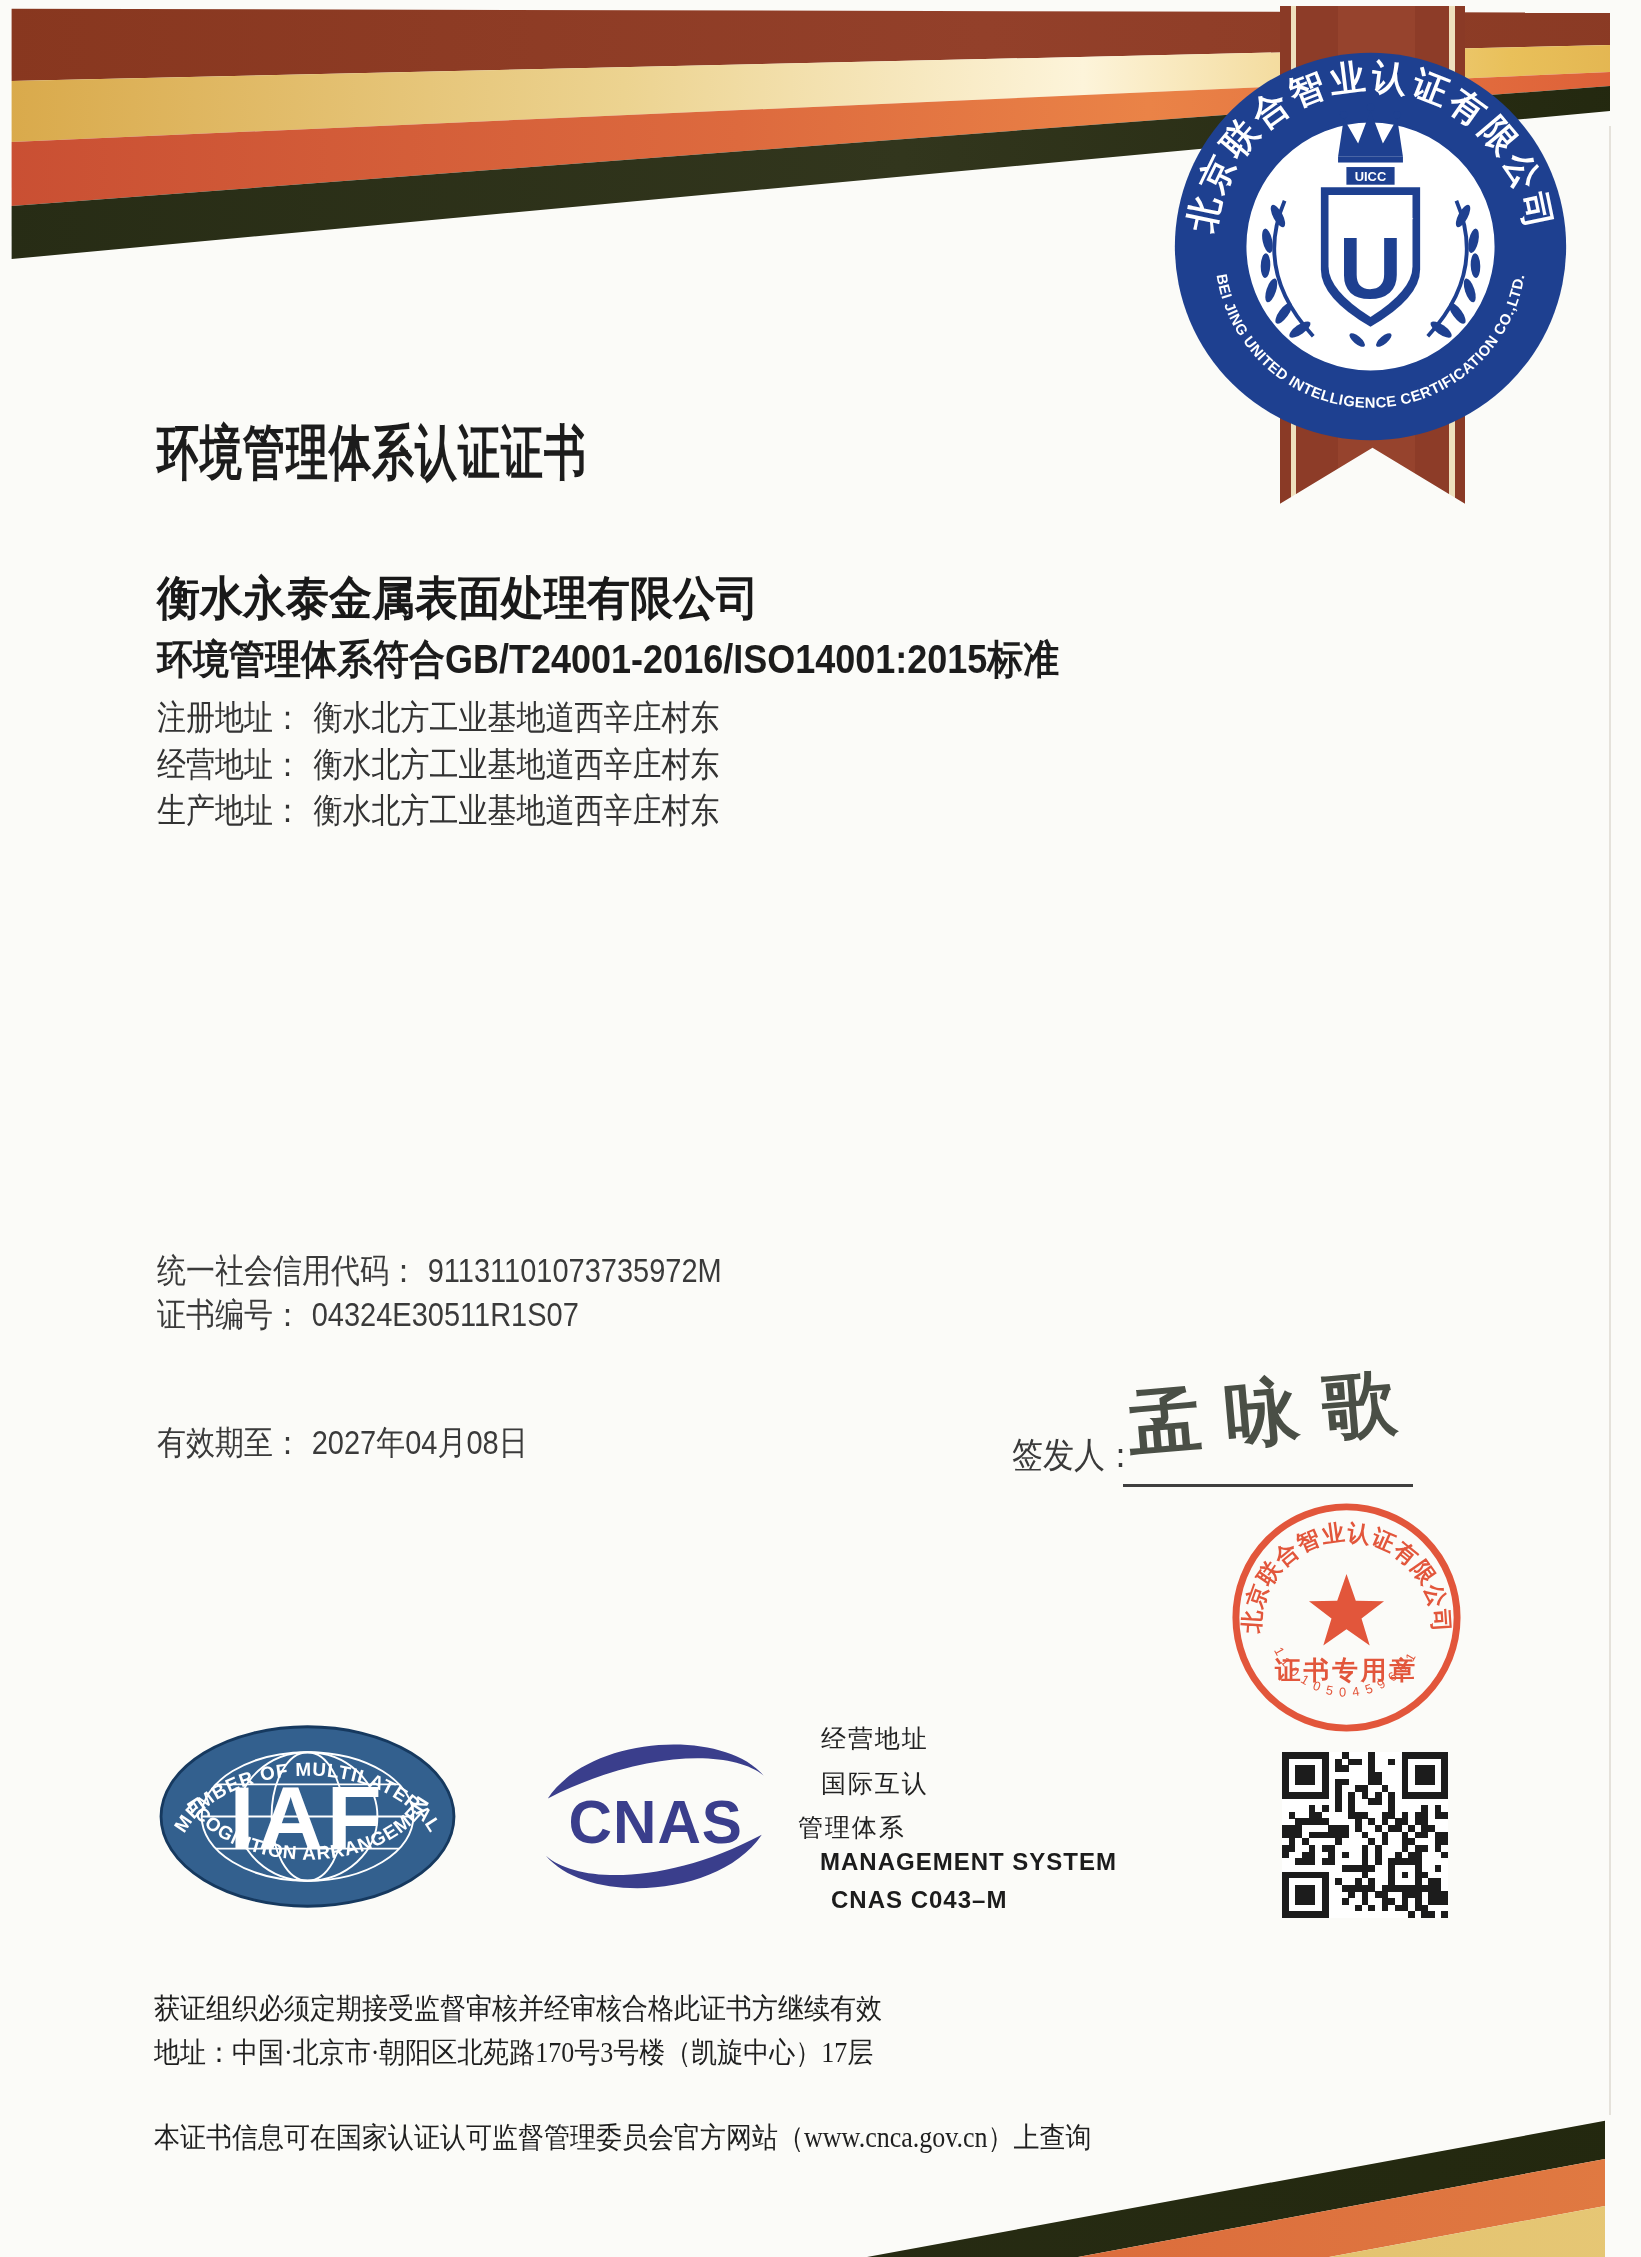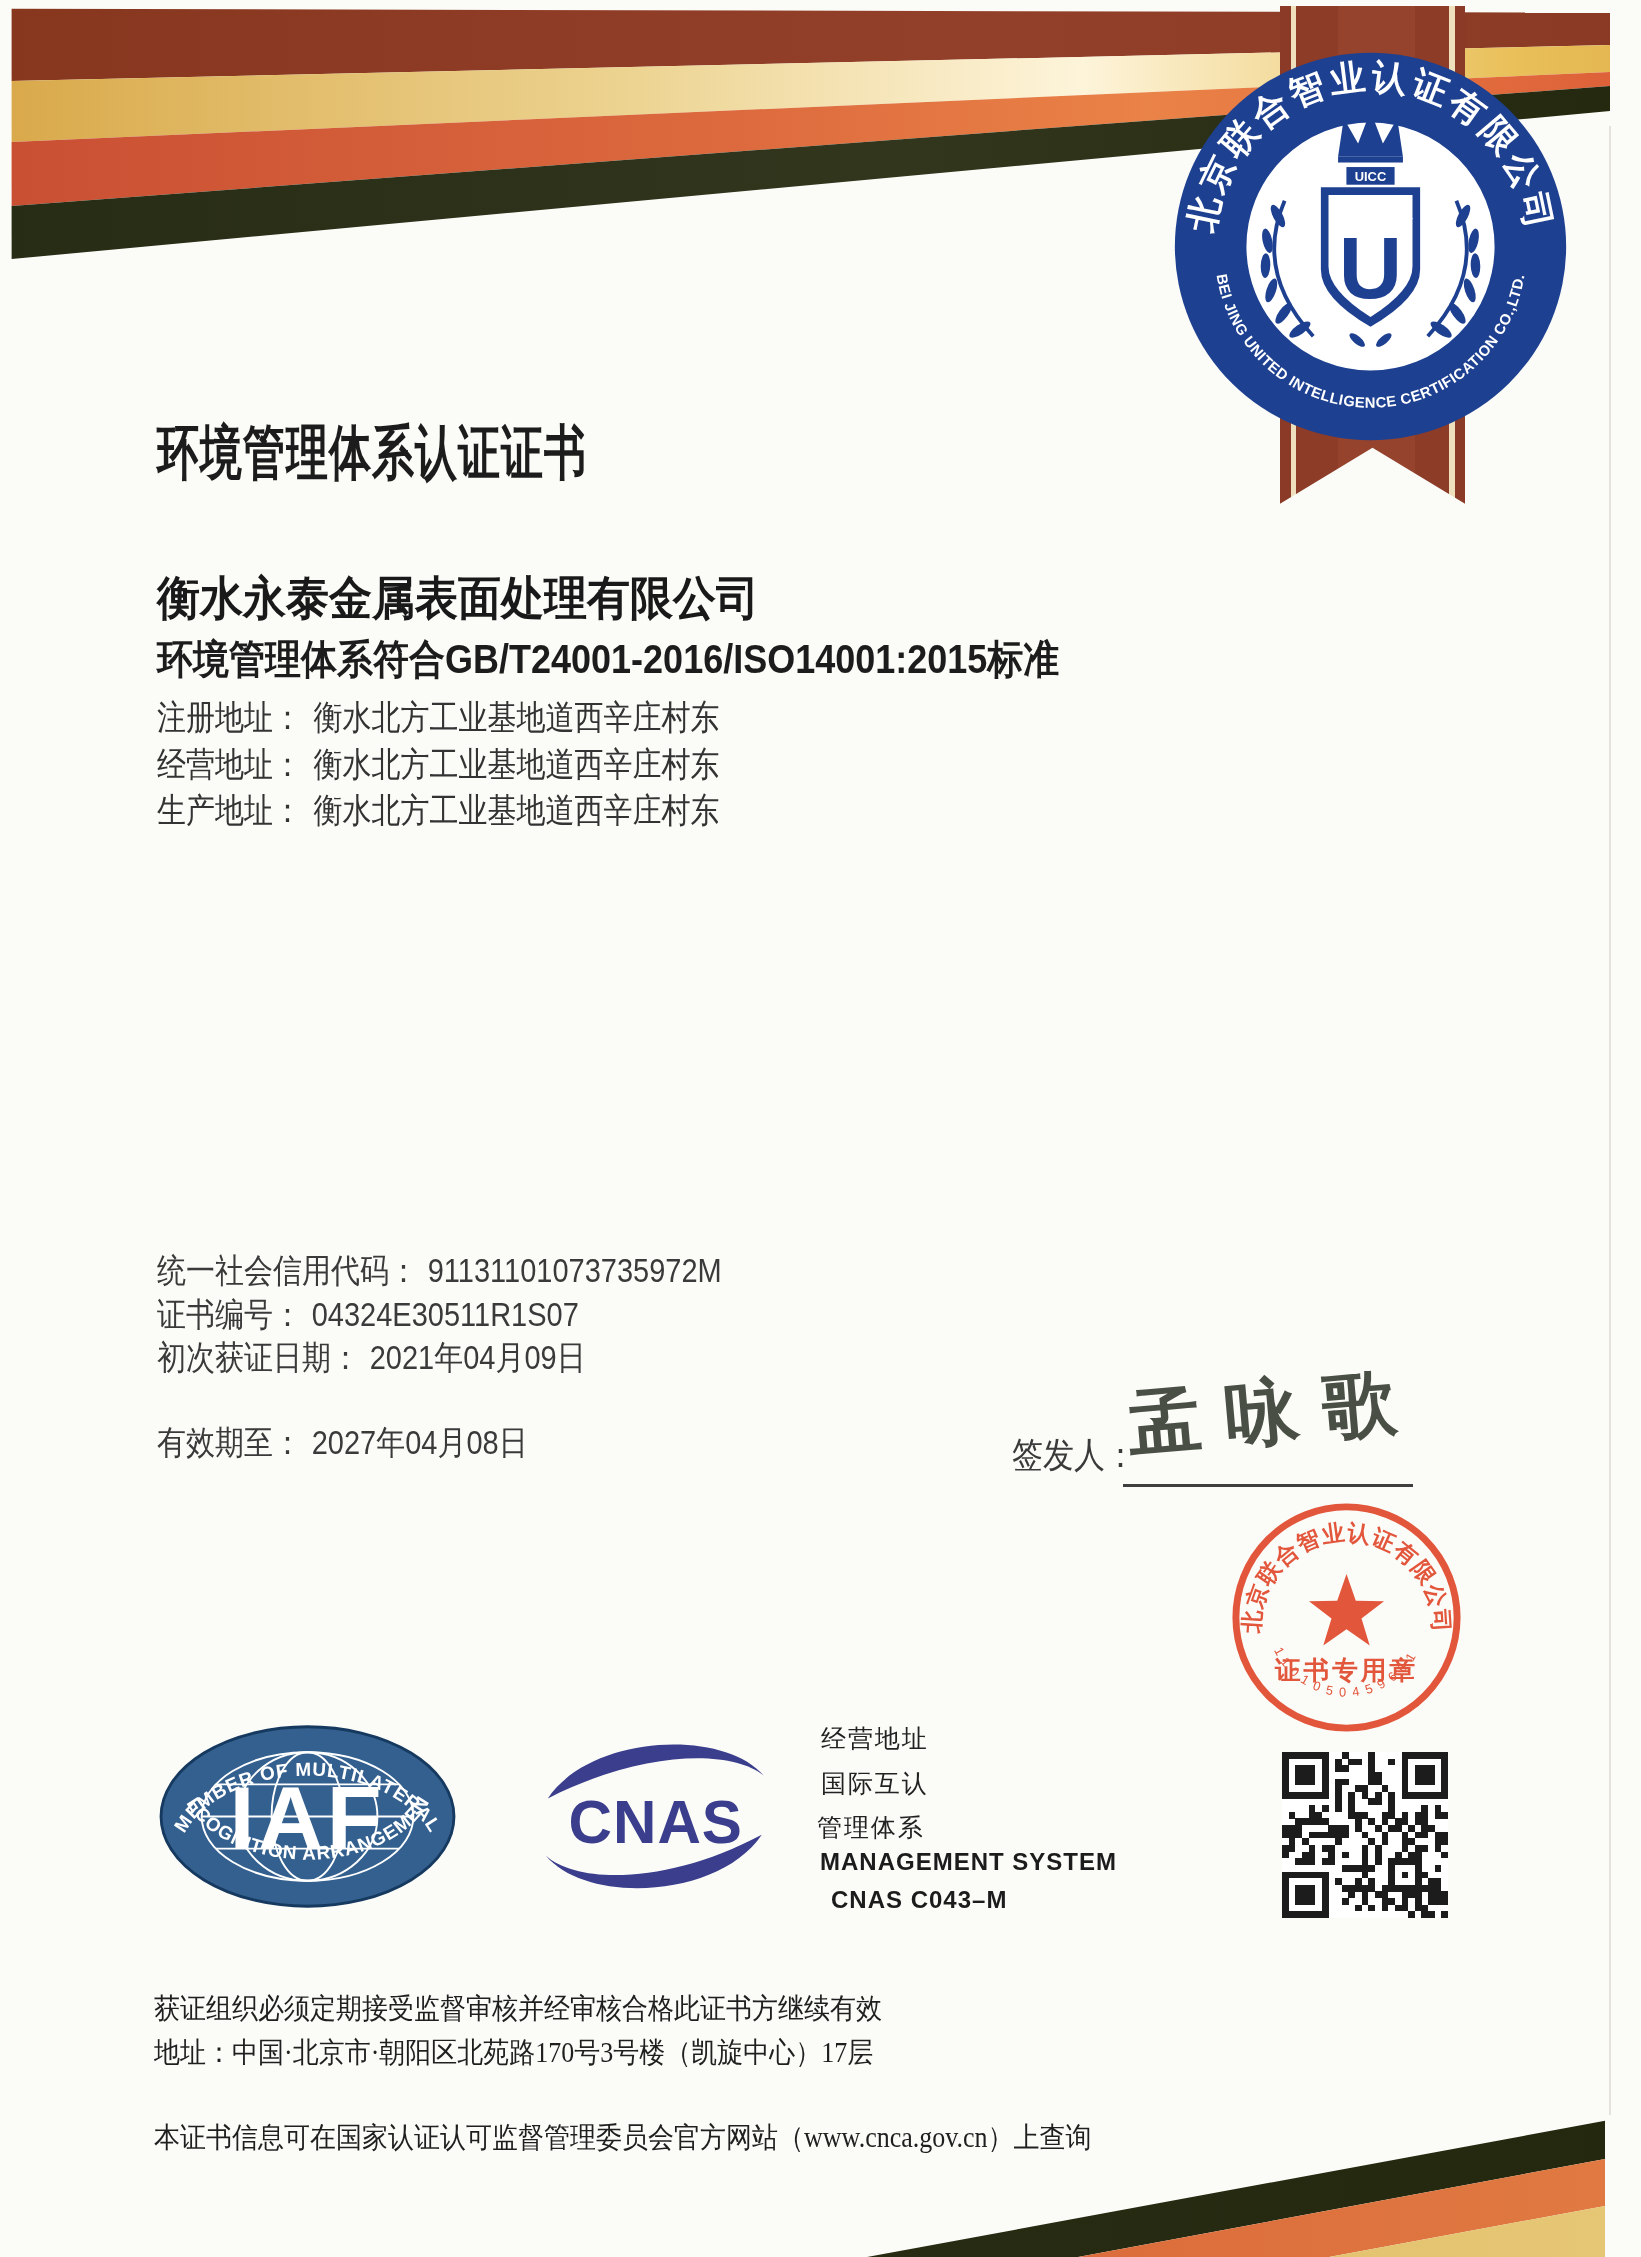--- a/index.html
+++ b/index.html
@@ -129,23 +129,20 @@
   <div class="abs" style="left:157px;top:788px;">
     <span class="line row"><span>生产地址：</span><span class="val">衡水北方工业基地道西辛庄村东</span></span>
   </div>
 
   <div class="abs" style="left:157px;top:1248px;">
     <span class="line frow"><span>统一社会信用代码：</span><span class="val">91131101073735972M</span></span>
   </div>
   <div class="abs" style="left:157px;top:1292px;">
     <span class="line frow"><span>证书编号：</span><span class="val">04324E30511R1S07</span></span>
   </div>
-  <div class="abs" style="left:157px;top:1335px;">
-    <span class="line frow"><span>初次获证日期：</span><span class="val">2021年04月09日</span></span>
-  </div>
   <div class="abs" style="left:157px;top:1420px;">
     <span class="line frow"><span>有效期至：</span><span class="val">2027年04月08日</span></span>
   </div>
 
   <div class="abs" style="left:1012px;top:1431px;">
     <span class="line issuer-label">签发人：</span>
   </div>
   <div class="abs" style="left:1132px;top:1379px;z-index:4;">
     <span class="line signature">孟咏歌</span>
   </div>
@@ -191,21 +188,21 @@
   </svg>
 
   <svg class="abs" style="left:533px;top:1722px;" width="256" height="191" viewBox="0 0 265 200">
     <path d="M14,80 C58,14 196,6 240,56 C206,28 112,30 14,80 Z" fill="#3a3e8c"></path>
     <text x="127" y="127" text-anchor="middle" font-size="63" font-weight="bold" fill="#3a3e8c" letter-spacing="1">CNAS</text>
     <path d="M238,118 C194,184 56,192 12,140 C46,170 140,170 238,118 Z" fill="#3a3e8c"></path>
   </svg>
 
   <div class="abs accr" style="left:821px;top:1722px;">经营地址</div>
   <div class="abs accr" style="left:821px;top:1767px;">国际互认</div>
-  <div class="abs accr" style="left:817px;top:1811px;">管理体系</div>
+  <div class="abs accr" style="left:798px;top:1811px;">管理体系</div>
   <div class="abs accr-en" style="left:820px;top:1848px;">MANAGEMENT SYSTEM</div>
   <div class="abs accr-en" style="left:820px;top:1886px;margin-left:11px;">CNAS C043–M</div>
 
   <div class="abs" style="left:1282px;top:1752px;" id="qr-code"><svg width="166" height="166" viewBox="0 0 25 25" shape-rendering="crispEdges">
         <rect width="25" height="25" fill="#ffffff"></rect>
         <g fill="#1c1c1c">
           <rect x="0" y="0" width="1.02" height="1.02"></rect>
           <rect x="1" y="0" width="1.02" height="1.02"></rect>
           <rect x="2" y="0" width="1.02" height="1.02"></rect>
           <rect x="3" y="0" width="1.02" height="1.02"></rect>

